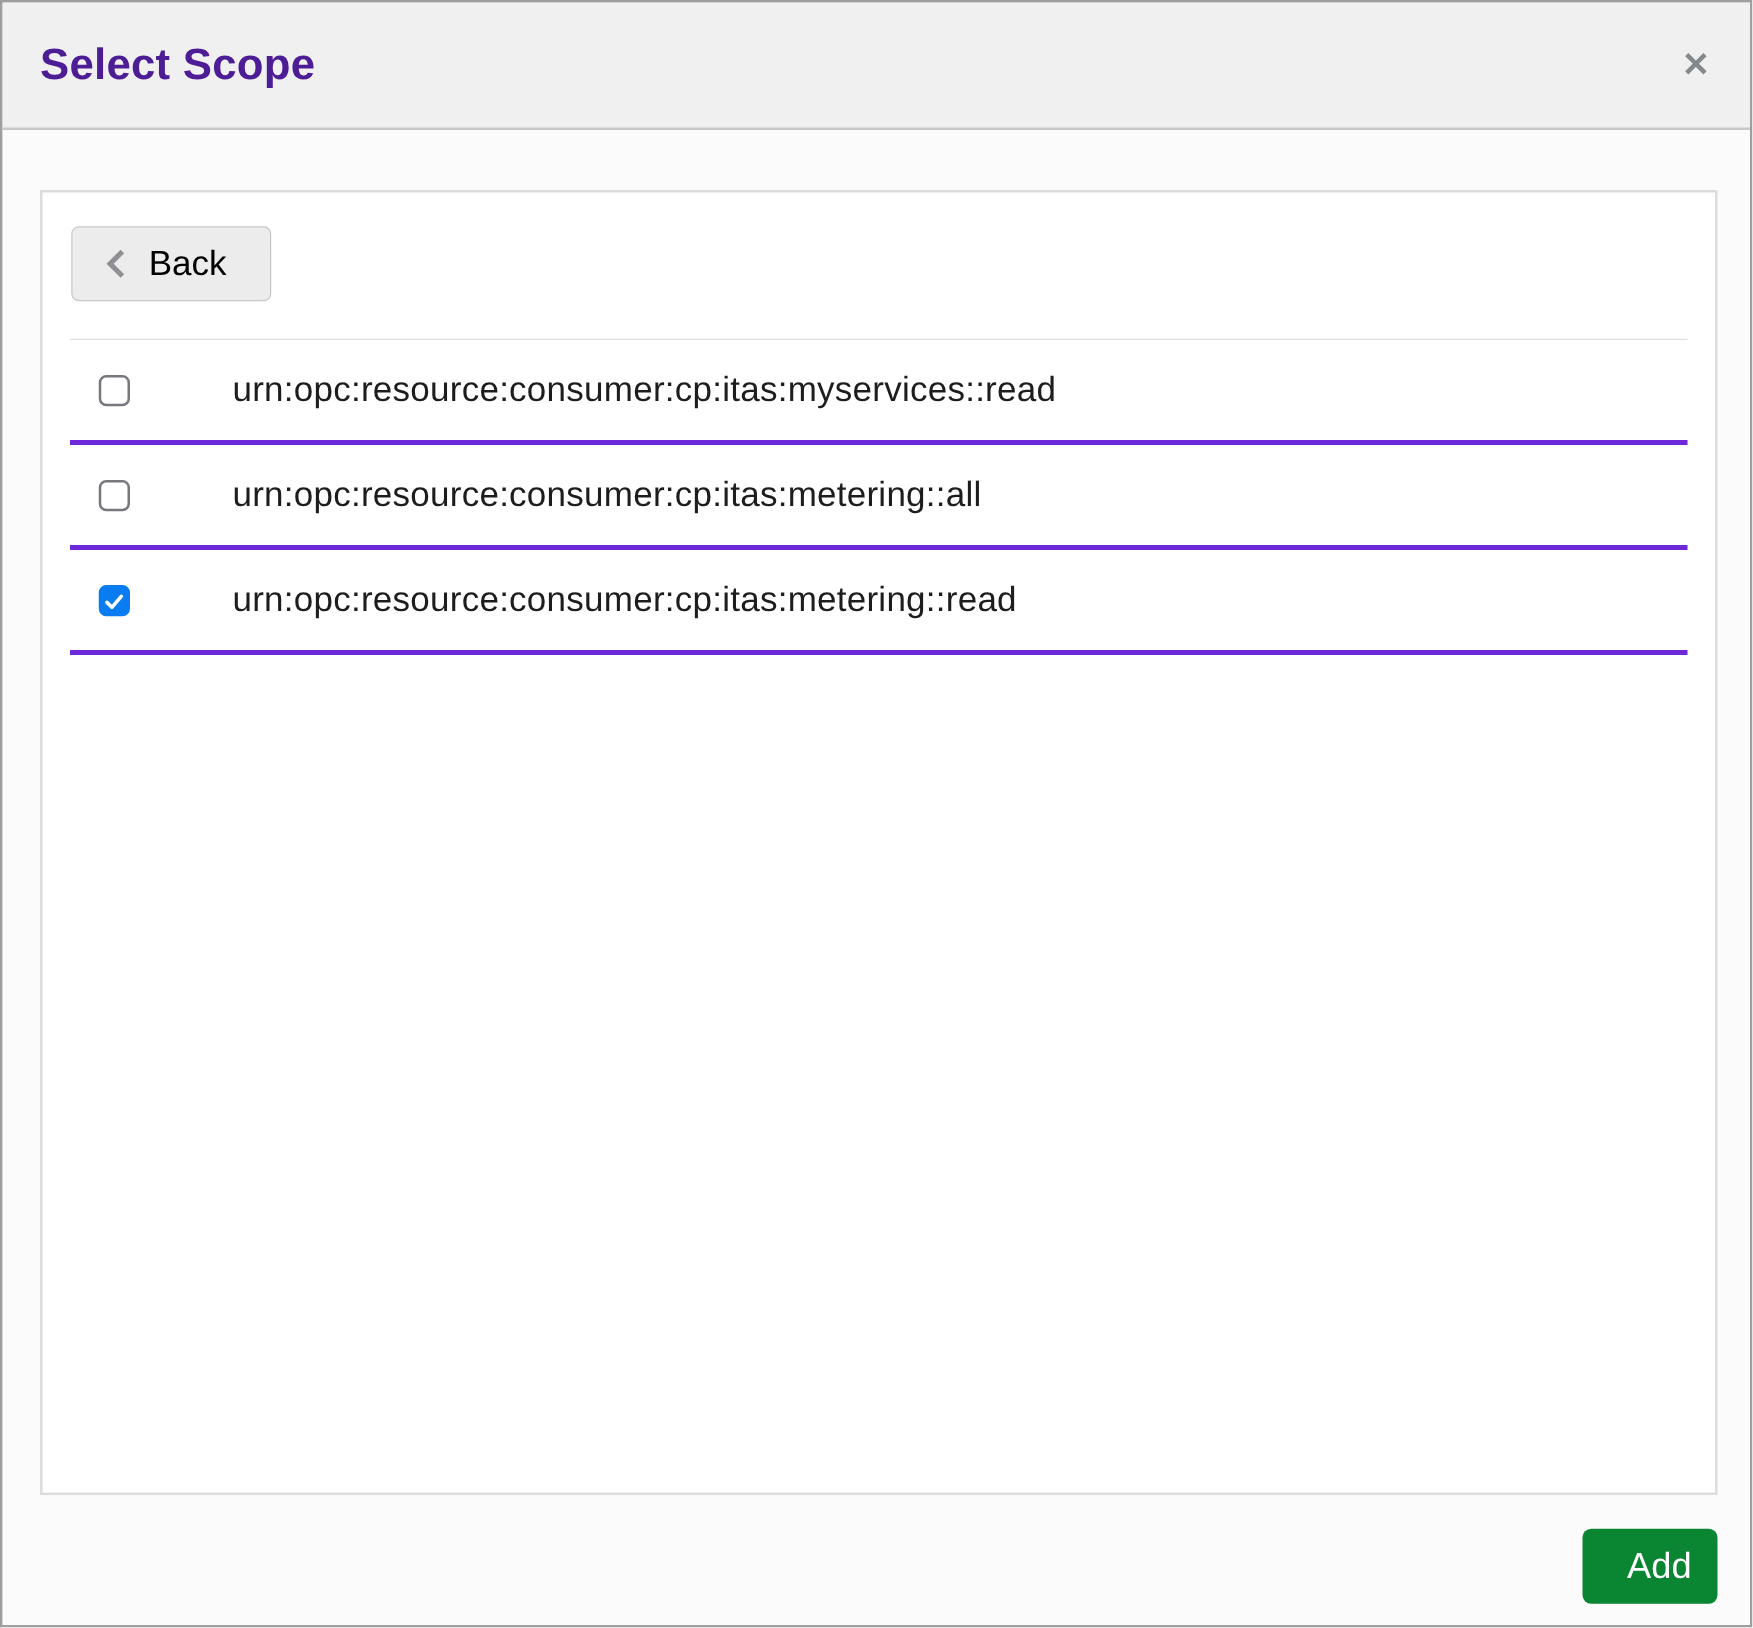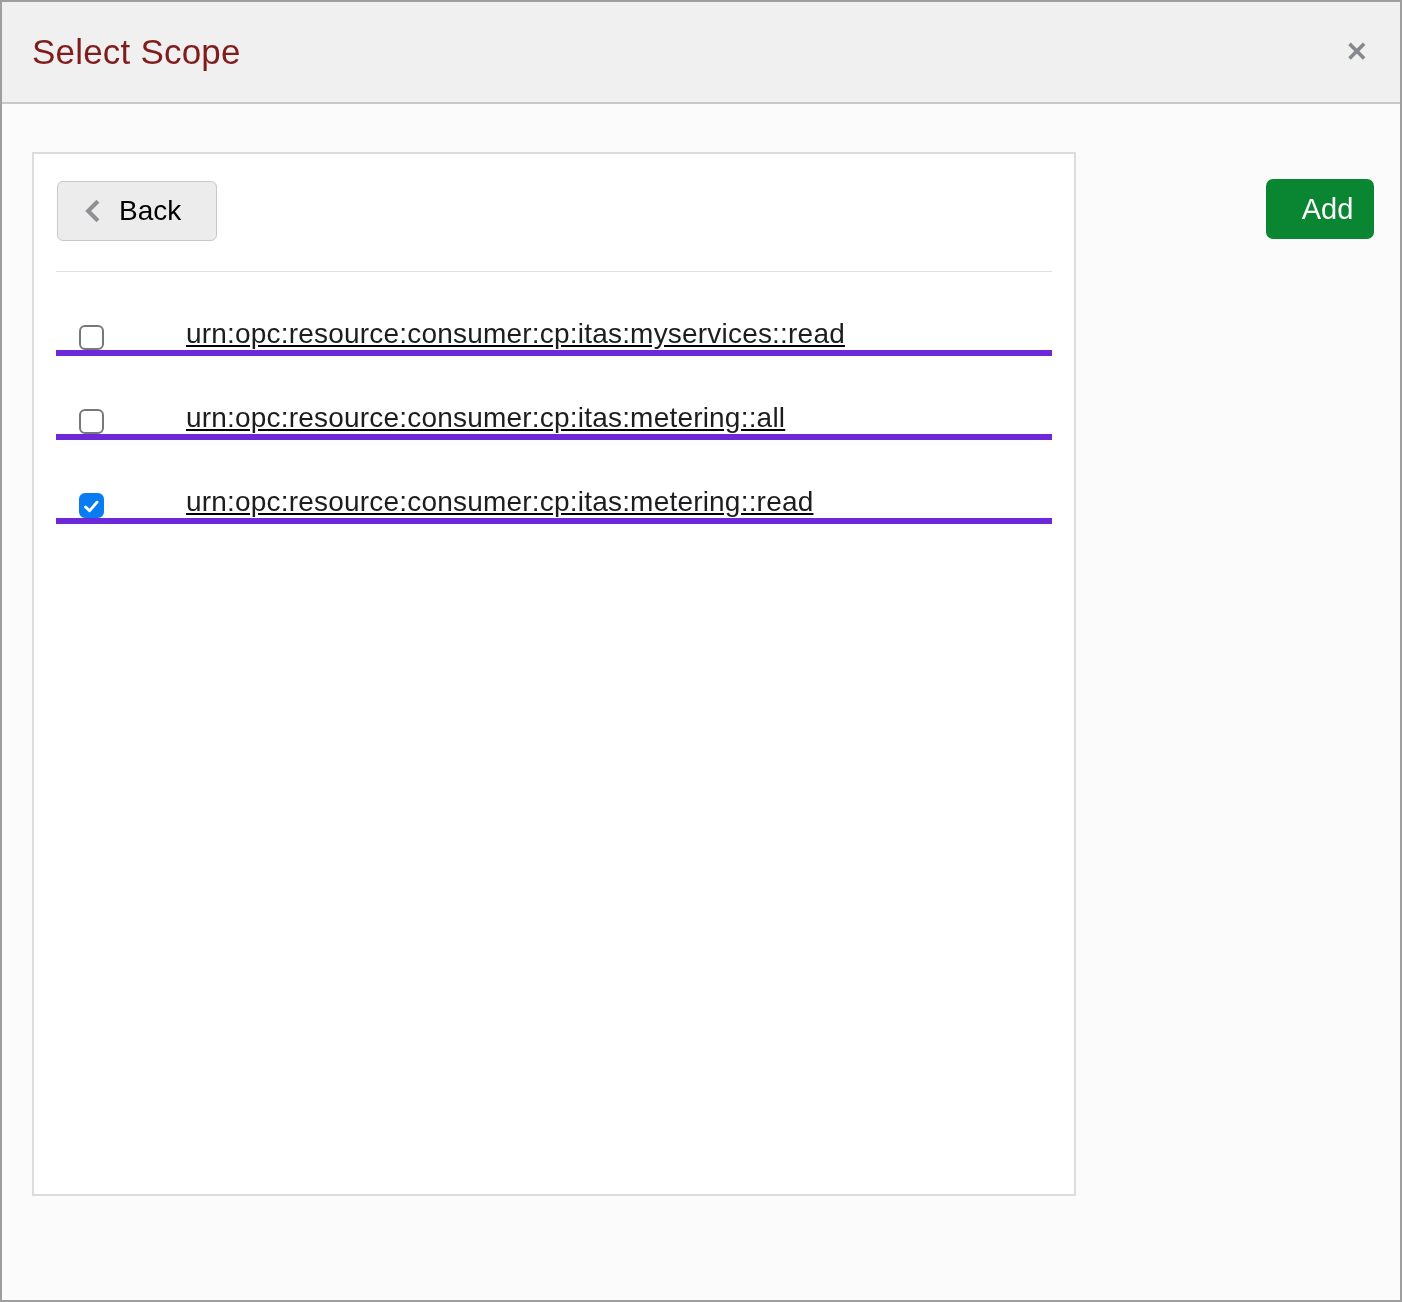--- a/index.html
+++ b/index.html
@@ -30,39 +30,38 @@
     background: #f0f0f0;
     border-bottom: 2px solid #c8c8c8;
     display: flex;
     align-items: center;
     justify-content: space-between;
     padding: 0 32px 0 30px;
   }
   .dialog-title {
     margin: 0;
     font-size: 35px;
-    font-weight: 400;
-    color: #7f1d1d;
+    font-weight: 700;
+    color: #4c1d95;
     letter-spacing: 0.2px;
   }
   .close-x {
     font-size: 27px;
     font-weight: 700;
     color: #85898e;
     line-height: 1;
     cursor: pointer;
     user-select: none;
   }
   .modal-body {
     flex: 1;
     display: flex;
-    flex-direction: row;
+    flex-direction: column;
     padding: 48px 26px 0 30px;
     background: #fbfbfb;
-    text-decoration: underline;
   }
   .panel {
     height: 1044px;
     flex: 0 0 1044px;
     background: #ffffff;
     border: 2px solid #dcdcdc;
     padding: 0 22px;
   }
   .panel-header {
     position: relative;
@@ -97,23 +96,23 @@
     padding-top: 38px;
     font-size: 43px;
     font-weight: 400;
     color: #2e2e30;
   }
   .scope-list {
     width: 100%;
   }
   .scope-row {
     height: 84px;
-    border-bottom: 6px solid #6d28d9;
-    display: flex;
-    align-items: flex-end;
+    border-bottom: 4px solid #6d28d9;
+    display: flex;
+    align-items: center;
   }
   .checkbox {
     width: 25px;
     height: 25px;
     margin-left: 23px;
     flex: 0 0 25px;
     border: 2px solid #77777e;
     border-radius: 6px;
     background: #ffffff;
     position: relative;

